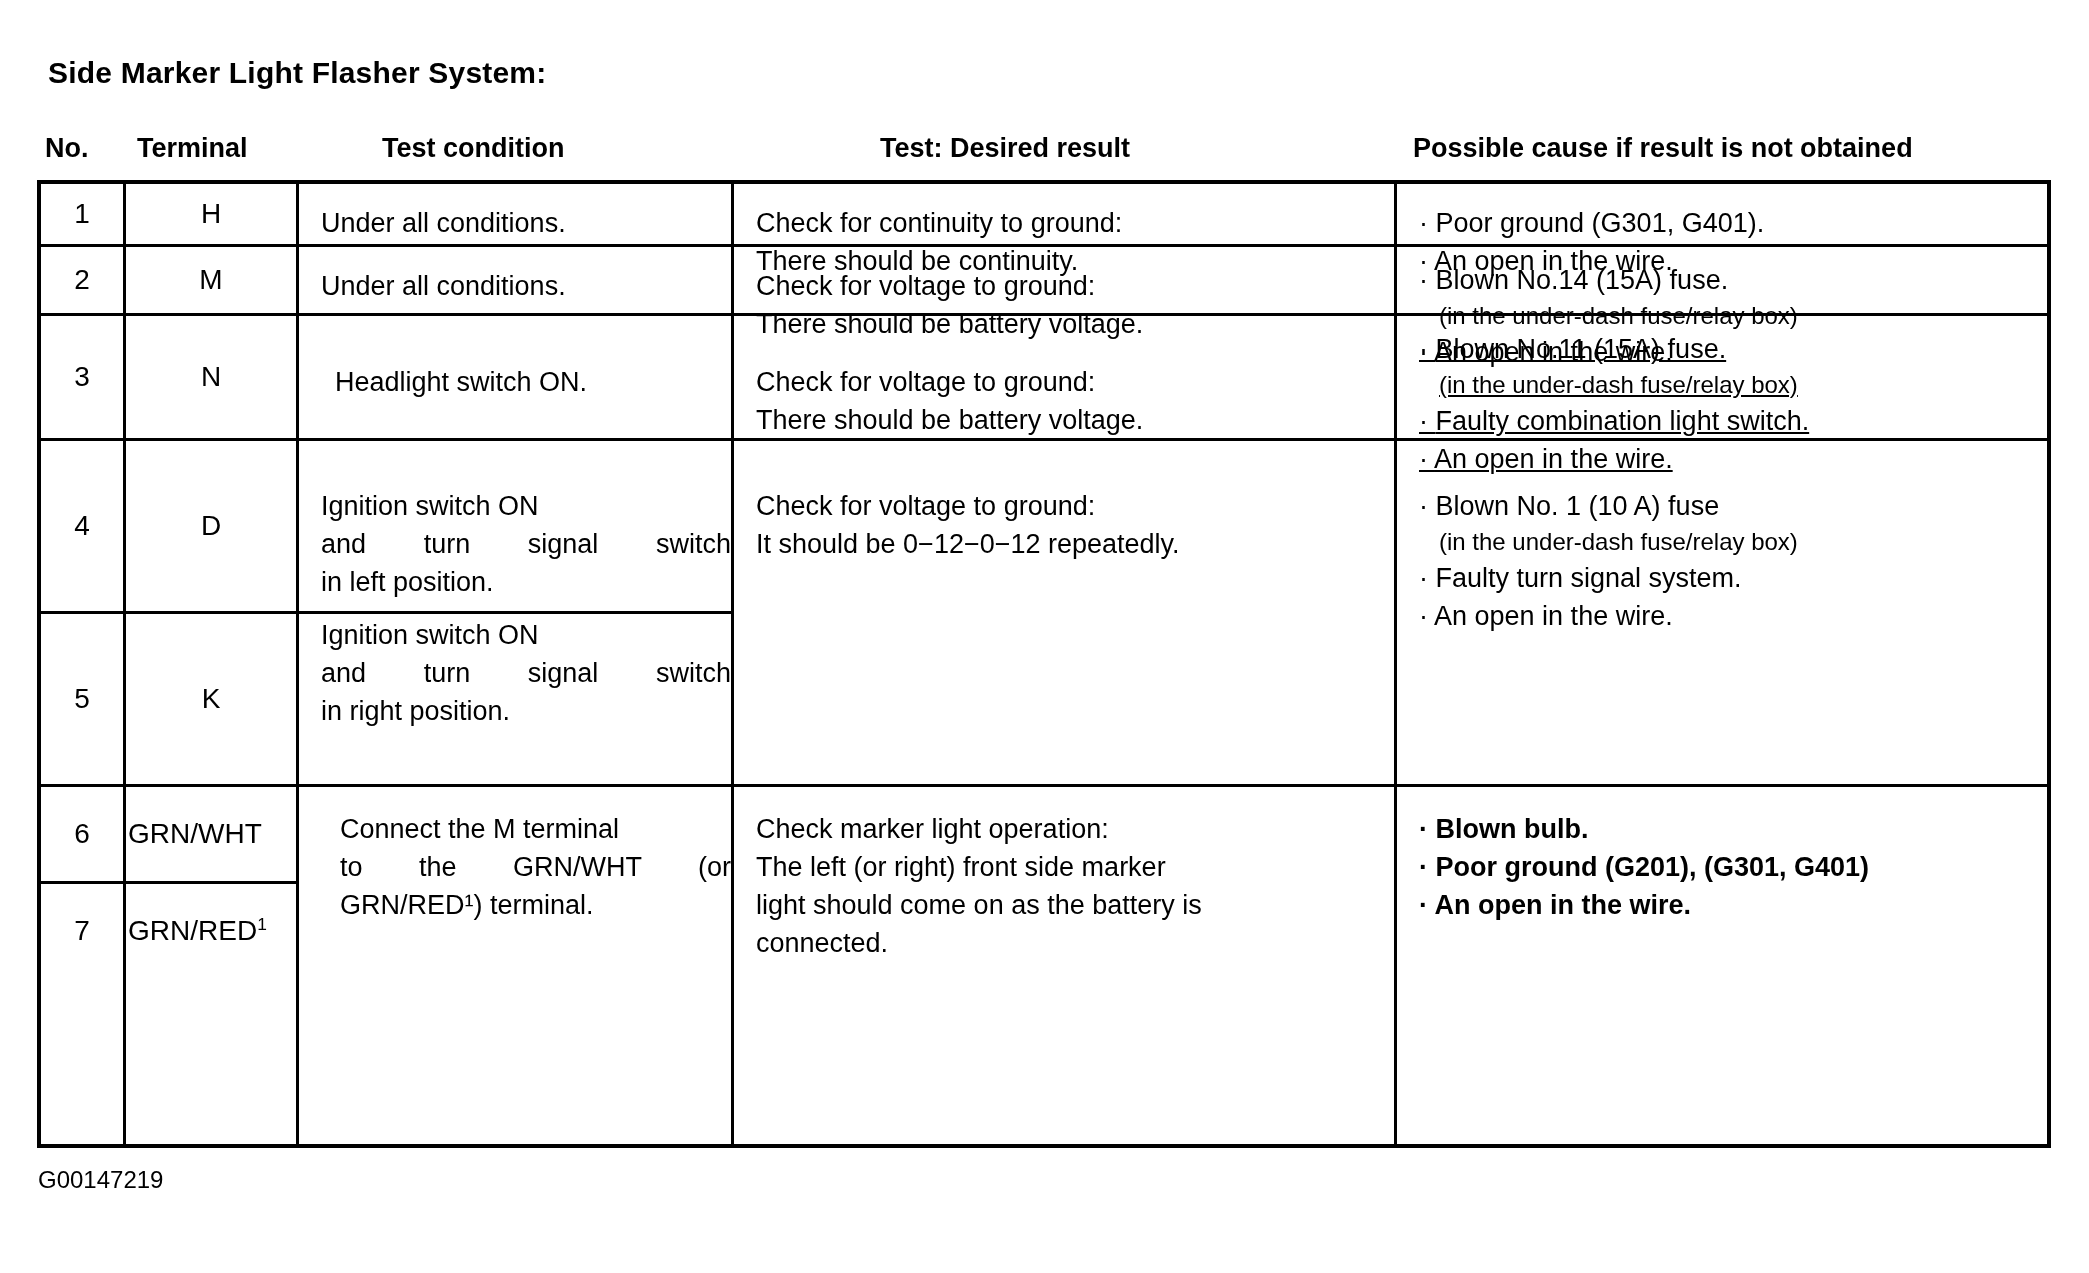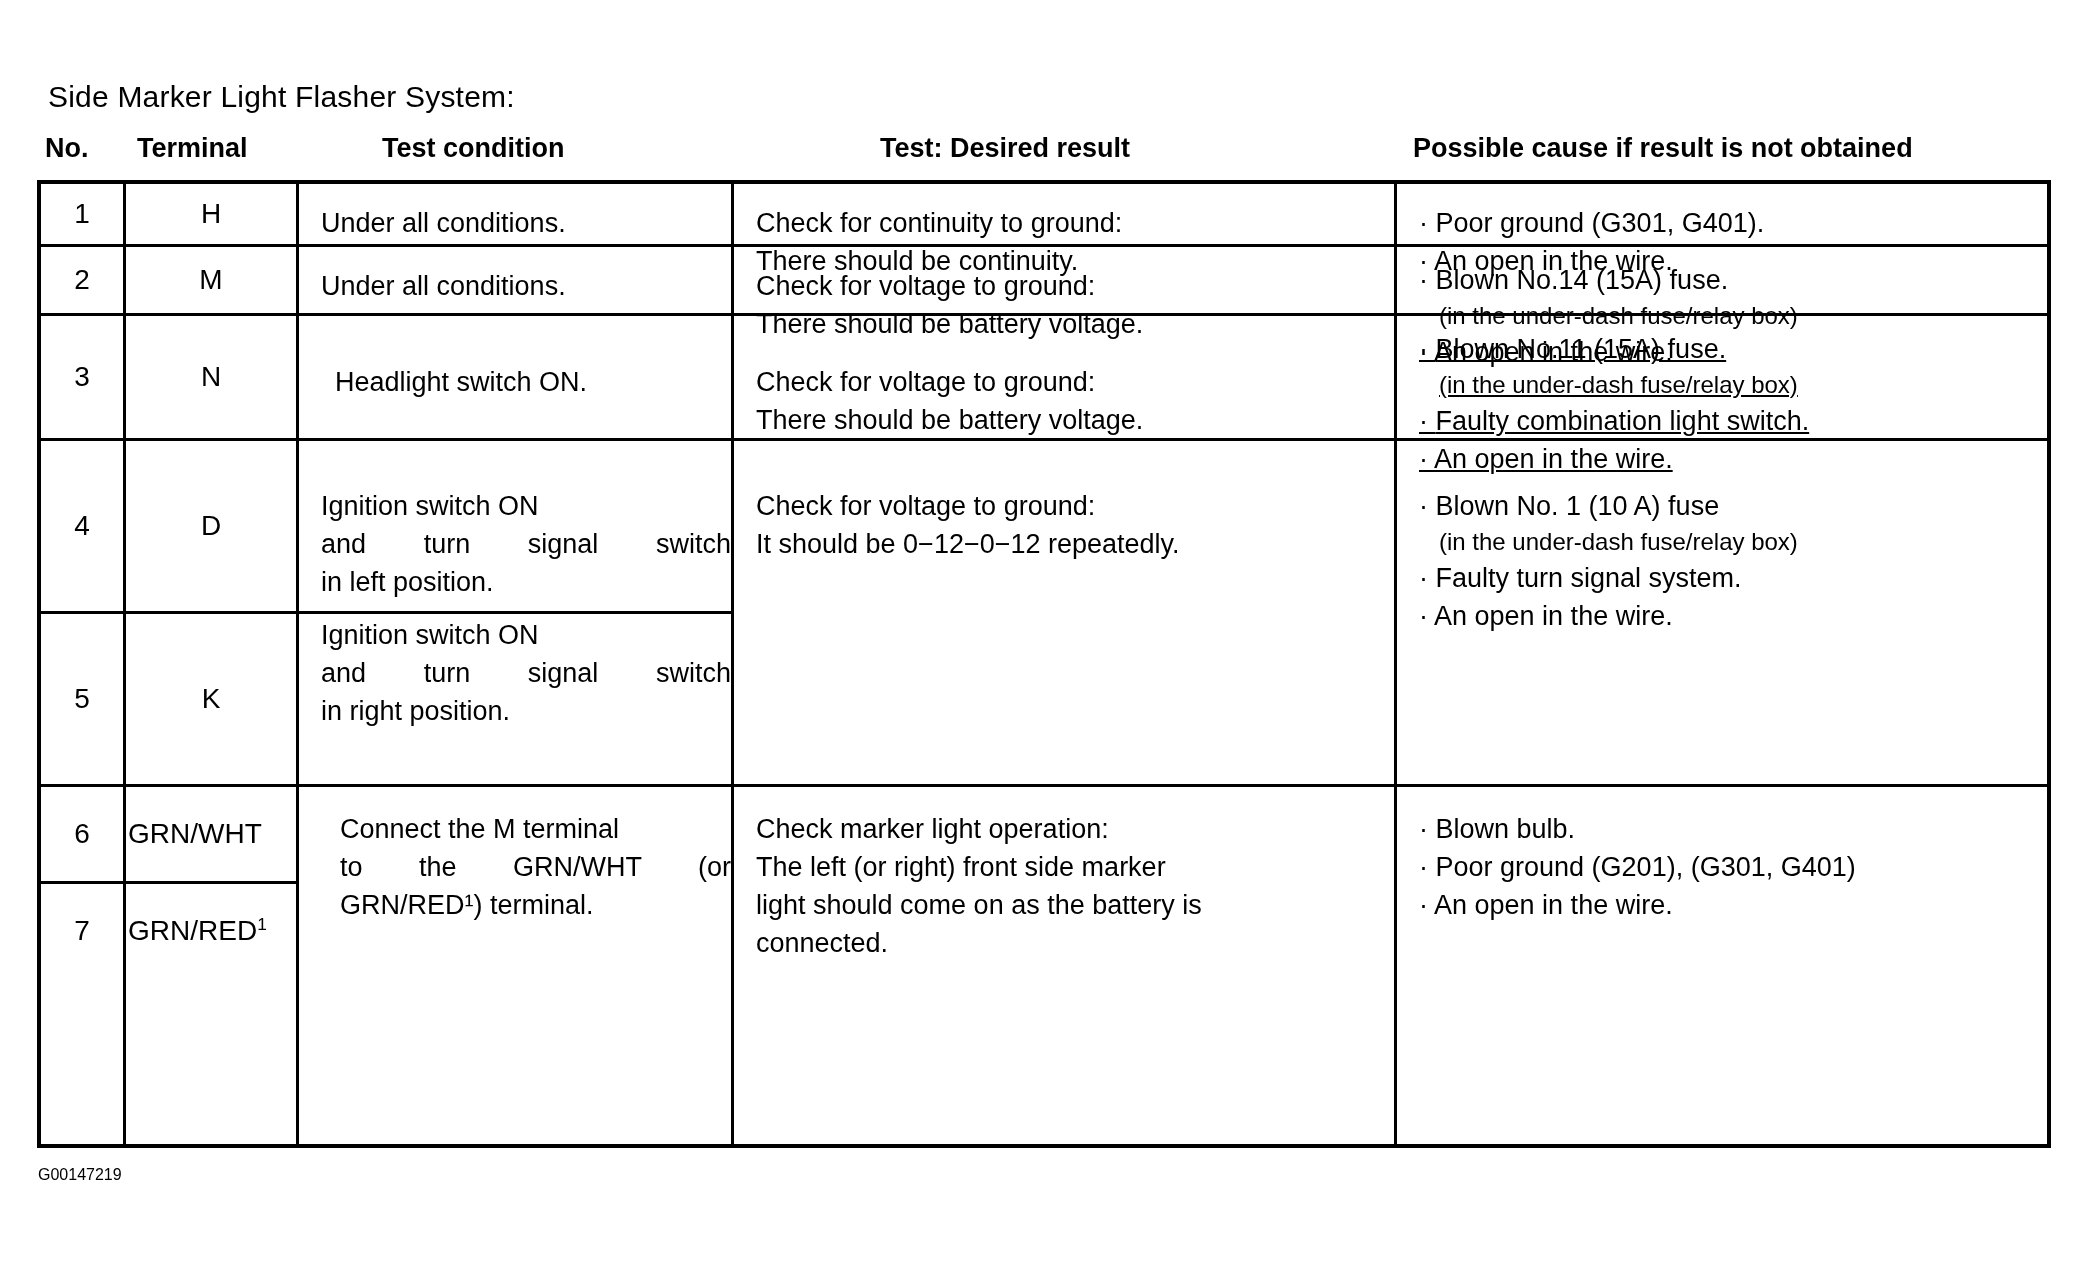--- a/index.html
+++ b/index.html
@@ -21,24 +21,23 @@
     left: 0; top: 0;
     width: 2089px;
     height: 1273px;
   }
 
   .doc-title {
     position: absolute;
     left: 48px;
     top: 56px;
     font-size: 30px;
-    font-weight: normal;
+    font-weight: bold;
     letter-spacing: 0.2px;
     white-space: nowrap;
-    margin-top: 24px;
   }
 
   
   .col-headers {
     position: absolute;
     left: 37px;
     top: 133px;
     width: 2015px;
     height: 44px;
   }
@@ -119,21 +118,21 @@
   sup {
     font-size: 0.62em;
     vertical-align: super;
     line-height: 0;
   }
 
   .footer-code {
     position: absolute;
     left: 38px;
     top: 1166px;
-    font-size: 16px;
+    font-size: 24px;
     white-space: nowrap;
   }
 </style>
 </head>
 <body>
 
 <div class="page">
 
   <div class="doc-title">Side Marker Light Flasher System:</div>
 
@@ -245,21 +244,21 @@
       <div class="nowrap">GRN/RED¹) terminal.</div>
     </div>
 
     <div class="cell pad" style="left:693px; top:612px; width:660px;">
       <div class="nowrap">Check marker light operation:</div>
       <div class="nowrap">The left (or right) front side marker</div>
       <div class="nowrap">light should come on as the battery is</div>
       <div class="nowrap">connected.</div>
     </div>
 
-    <div class="cell pad" style="left:1356px; top:612px; width:528px;">
+    <div class="cell pad" style="left:1356px; top:612px; width:528px;font-weight:bold;">
       <div class="bullet-line">· <span>Blown bulb.</span></div>
       <div class="bullet-line">· <span> Poor ground (G201), (G301, G401)</span></div>
       <div class="bullet-line">· <span>An open in the wire.</span></div>
     </div>
 
     <div class="cell num center" style="left:0;    top:700px; width:82px;  height:94px;">7</div>
     <div class="cell term" style="left:87px; top:700px; width:200px; height:94px; display:flex; align-items:center;">
       <span class="nowrap"><span>GRN/RED</span><sup>1</sup></span>
     </div>
 

